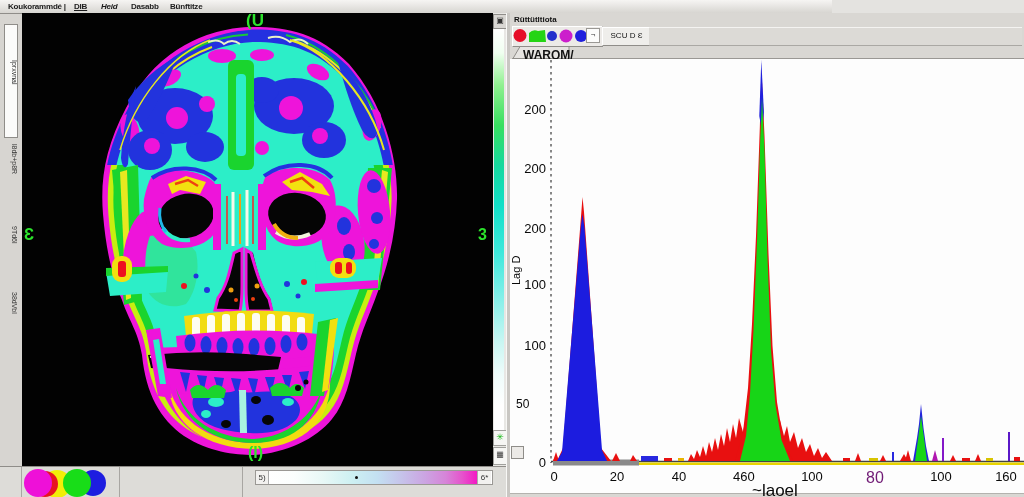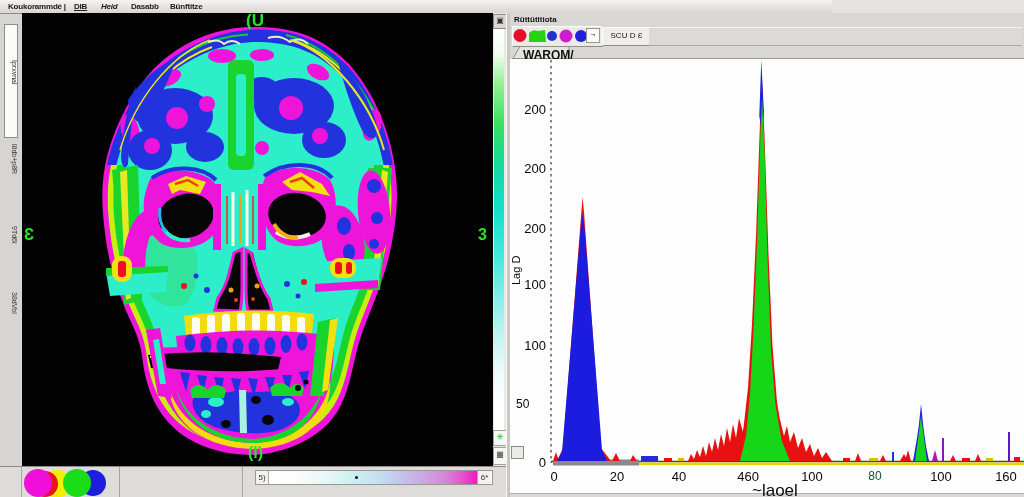--- a/index.html
+++ b/index.html
@@ -284,23 +284,23 @@
   <div class="abs" style="left:516px;top:161px;width:30px;text-align:right;font-size:13px;color:#090909;">200</div>
   <div class="abs" style="left:516px;top:221px;width:30px;text-align:right;font-size:13px;color:#090909;">200</div>
   <div class="abs" style="left:516px;top:277px;width:30px;text-align:right;font-size:13px;color:#090909;">100</div>
   <div class="abs" style="left:516px;top:338px;width:30px;text-align:right;font-size:13px;color:#090909;">100</div>
   <div class="abs" style="left:516px;top:397px;width:30px;text-align:left;font-size:12px;color:#090909;">50</div>
   <div class="abs" style="left:516px;top:455px;width:30px;text-align:right;font-size:13px;color:#090909;">0</div>
 
   <div class="abs" style="left:544px;top:469px;width:20px;text-align:center;font-size:13px;color:#090909;">0</div>
   <div class="abs" style="left:607px;top:469px;width:20px;text-align:center;font-size:13px;color:#090909;">20</div>
   <div class="abs" style="left:669px;top:469px;width:20px;text-align:center;font-size:13px;color:#090909;">40</div>
-  <div class="abs" style="left:733px;top:469px;width:26px;text-align:right;font-size:13px;color:#090909;">460</div>
+  <div class="abs" style="left:733px;top:469px;width:26px;text-align:left;font-size:13px;color:#090909;">460</div>
   <div class="abs" style="left:799px;top:469px;width:26px;text-align:center;font-size:13px;color:#090909;">100</div>
-  <div class="abs" style="left:865px;top:469px;width:20px;text-align:center;font-size:12px;color:#14532d;">80</div>
+  <div class="abs" style="left:865px;top:469px;width:20px;text-align:center;font-size:16px;color:#701a75;">80</div>
   <div class="abs" style="left:928px;top:469px;width:26px;text-align:center;font-size:13px;color:#090909;">100</div>
   <div class="abs" style="left:993px;top:469px;width:26px;text-align:center;font-size:13px;color:#090909;">160</div>
   <div class="abs" style="left:752px;top:481px;font-size:17px;color:#090909;">~laoel</div>
 
   <div class="abs" style="left:511px;top:446px;width:11px;height:11px;background:#eceae7;border:1px solid #8f8d89;"></div>
 
   <svg id="plot" class="abs" style="left:510px;top:59px;" width="514" height="407" viewBox="510 59 514 407">
 
     <line x1="551" y1="60" x2="551" y2="463" stroke="#555" stroke-width="1.4" stroke-dasharray="2.5,3.5"></line>
     <text x="520" y="285" font-size="11" fill="#090909" transform="rotate(-90 520 285)" font-family="Liberation Sans, sans-serif">Lag D</text>

